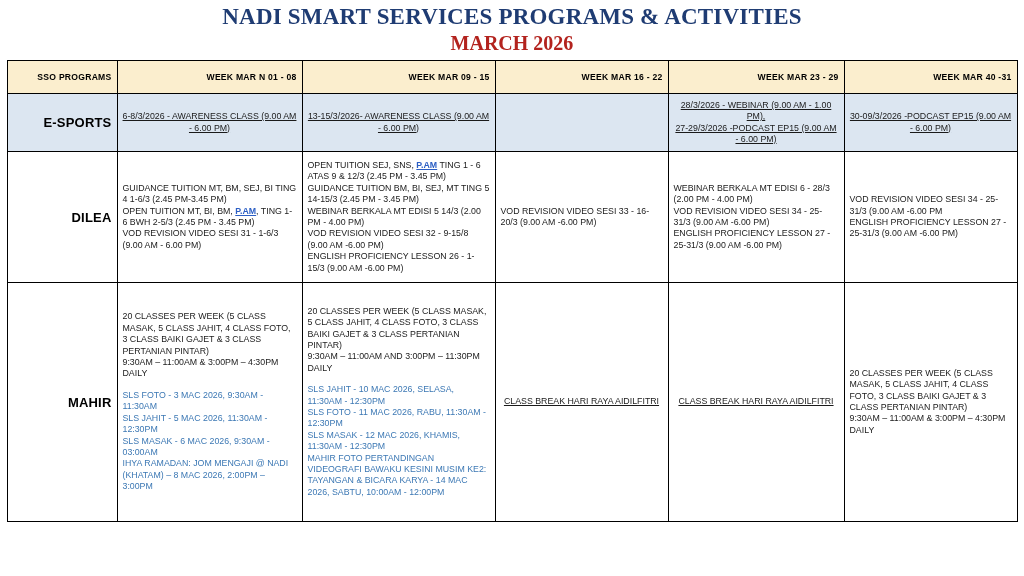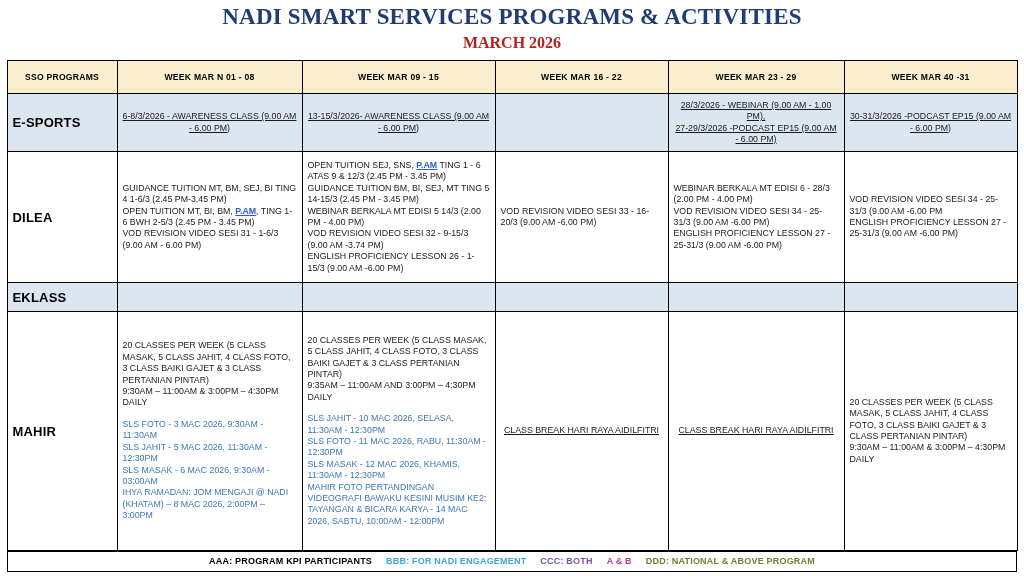--- a/index.html
+++ b/index.html
@@ -31,38 +31,39 @@
     font-weight: bold;
     font-size: 23px;
     letter-spacing: 0.2px;
     color: #1f3c73;
     line-height: 26px;
     margin: 0;
   }
   .sub-title {
     font-family: "Liberation Serif", serif;
     font-weight: bold;
-    font-size: 16px;
+    font-size: 20px;
     color: #b3231e;
     line-height: 20px;
     margin: 3px 0 0 0;
   }
 
   table.schedule {
     border-collapse: collapse;
     table-layout: fixed;
     width: 1010px;
     margin: 7px auto 0 auto;
     border: 1.4px solid #000;
   }
   table.schedule td, table.schedule th {
     border: 1.1px solid #000;
     vertical-align: middle;
     padding: 3px 5px;
     box-sizing: border-box;
+    text-align: right;
   }
 
   
   col.c0 { width: 110px; }
   col.c1 { width: 185px; }
   col.c2 { width: 193px; }
   col.c3 { width: 173px; }
   col.c4 { width: 176px; }
   col.c5 { width: 173px; }
 
@@ -174,77 +175,69 @@
           </td>
         <td class="cell center">
             <div>13-15/3/2026- AWARENESS CLASS (9.00 AM - 6.00 PM)</div>
           </td>
         <td class="cell center"></td>
         <td class="cell center">
             <div>28/3/2026 - WEBINAR (9.00 AM - 1.00 PM),</div>
             <div>27-29/3/2026 -PODCAST EP15 (9.00 AM - 6.00 PM)</div>
           </td>
         <td class="cell center">
-            <div>30-31/3/2026 -PODCAST EP15 (9.00 AM - 6.00 PM)</div>
+            <div>30-09/3/2026 -PODCAST EP15 (9.00 AM - 6.00 PM)</div>
           </td>
       </tr>
 
       <tr class="row-white r-dilea">
         <td class="prog-label">DILEA</td>
         <td class="cell left">
             <div>GUIDANCE TUITION MT, BM, SEJ, BI TING 4 1-6/3 (2.45 PM-3.45 PM)</div>
             <div>OPEN TUITION MT, BI, BM, <span class="link">P.AM</span>, TING 1-6 BWH 2-5/3 (2.45 PM - 3.45 PM)</div>
             <div>VOD REVISION VIDEO SESI 31 - 1-6/3 (9.00 AM - 6.00 PM)</div>
           </td>
         <td class="cell left">
             <div>OPEN TUITION SEJ, SNS, <span class="link">P.AM</span> TING 1 - 6 ATAS 9 &amp; 12/3 (2.45 PM - 3.45 PM)</div>
             <div>GUIDANCE TUITION BM, BI, SEJ, MT TING 5 14-15/3 (2.45 PM - 3.45 PM)</div>
             <div>WEBINAR BERKALA MT EDISI 5 14/3 (2.00 PM - 4.00 PM)</div>
-            <div>VOD REVISION VIDEO SESI 32 - 9-15/3 (9.00 AM -3.74 PM)</div>
+            <div>VOD REVISION VIDEO SESI 32 - 9-15/8 (9.00 AM -6.00 PM)</div>
             <div>ENGLISH PROFICIENCY LESSON 26 - 1-15/3 (9.00 AM -6.00 PM)</div>
           </td>
         <td class="cell left">
             <div>VOD REVISION VIDEO SESI 33 - 16-20/3 (9.00 AM -6.00 PM)</div>
           </td>
         <td class="cell left">
             <div>WEBINAR BERKALA MT EDISI 6 - 28/3 (2.00 PM - 4.00 PM)</div>
             <div>VOD REVISION VIDEO SESI 34 - 25-31/3 (9.00 AM -6.00 PM)</div>
             <div>ENGLISH PROFICIENCY LESSON 27 - 25-31/3 (9.00 AM -6.00 PM)</div>
           </td>
         <td class="cell left">
             <div>VOD REVISION VIDEO SESI 34 - 25-31/3 (9.00 AM -6.00 PM</div>
             <div>ENGLISH PROFICIENCY LESSON 27 - 25-31/3 (9.00 AM -6.00 PM)</div>
           </td>
       </tr>
 
-      <tr class="row-blue r-eklass">
-        <td class="prog-label">EKLASS</td>
-        <td class="cell center"></td>
-        <td class="cell center"></td>
-        <td class="cell center"></td>
-        <td class="cell center"></td>
-        <td class="cell center"></td>
-      </tr>
 
       <tr class="row-white r-mahir">
         <td class="prog-label">MAHIR</td>
         <td class="cell left">
             <div>20 CLASSES PER WEEK (5 CLASS MASAK, 5 CLASS JAHIT, 4 CLASS FOTO, 3 CLASS BAIKI GAJET &amp; 3 CLASS PERTANIAN PINTAR)</div>
             <div>9:30AM – 11:00AM &amp; 3:00PM – 4:30PM DAILY</div>
             <div class="spacer-line"></div>
             <div>
               <div class="bluetext">SLS FOTO - 3 MAC 2026, 9:30AM - 11:30AM</div>
               <div class="bluetext">SLS JAHIT - 5 MAC 2026, 11:30AM - 12:30PM</div>
               <div class="bluetext">SLS MASAK - 6 MAC 2026, 9:30AM - 03:00AM</div>
               <div class="bluetext">IHYA RAMADAN: JOM MENGAJI @ NADI (KHATAM) – 8 MAC 2026, 2:00PM – 3:00PM</div>
             </div>
           </td>
         <td class="cell left">
             <div>20 CLASSES PER WEEK (5 CLASS MASAK, 5 CLASS JAHIT, 4 CLASS FOTO, 3 CLASS BAIKI GAJET &amp; 3 CLASS PERTANIAN PINTAR)</div>
-            <div>9:35AM – 11:00AM AND 3:00PM – 4:30PM DAILY</div>
+            <div>9:30AM – 11:00AM AND 3:00PM – 11:30PM DAILY</div>
             <div class="spacer-line"></div>
             <div>
               <div class="bluetext">SLS JAHIT - 10 MAC 2026, SELASA, 11:30AM - 12:30PM</div>
               <div class="bluetext">SLS FOTO - 11 MAC 2026, RABU, 11:30AM - 12:30PM</div>
               <div class="bluetext">SLS MASAK - 12 MAC 2026, KHAMIS, 11:30AM - 12:30PM</div>
               <div class="bluetext">MAHIR FOTO PERTANDINGAN VIDEOGRAFI BAWAKU KESINI MUSIM KE2: TAYANGAN &amp; BICARA KARYA - 14 MAC 2026, SABTU, 10:00AM - 12:00PM</div>
             </div>
           </td>
         <td class="cell center">
             <div>CLASS BREAK HARI RAYA AIDILFITRI</div>
@@ -254,17 +247,14 @@
           </td>
         <td class="cell left">
             <div>20 CLASSES PER WEEK (5 CLASS MASAK, 5 CLASS JAHIT, 4 CLASS FOTO, 3 CLASS BAIKI GAJET &amp; 3 CLASS PERTANIAN PINTAR)</div>
             <div>9:30AM – 11:00AM &amp; 3:00PM – 4:30PM DAILY</div>
           </td>
       </tr>
 
     </tbody>
   </table>
 
-  <div class="footer-bar">
-    <span class="legend-item lg-aaa">AAA: PROGRAM KPI PARTICIPANTS</span><span class="legend-item lg-bbb">BBB:  FOR NADI ENGAGEMENT</span><span class="legend-item lg-ccc">CCC:  BOTH</span><span class="legend-item lg-ab">A &amp; B</span><span class="legend-item lg-ddd">DDD: NATIONAL &amp; ABOVE PROGRAM</span>
-  </div>
 
 </div>
 
 </body></html>

